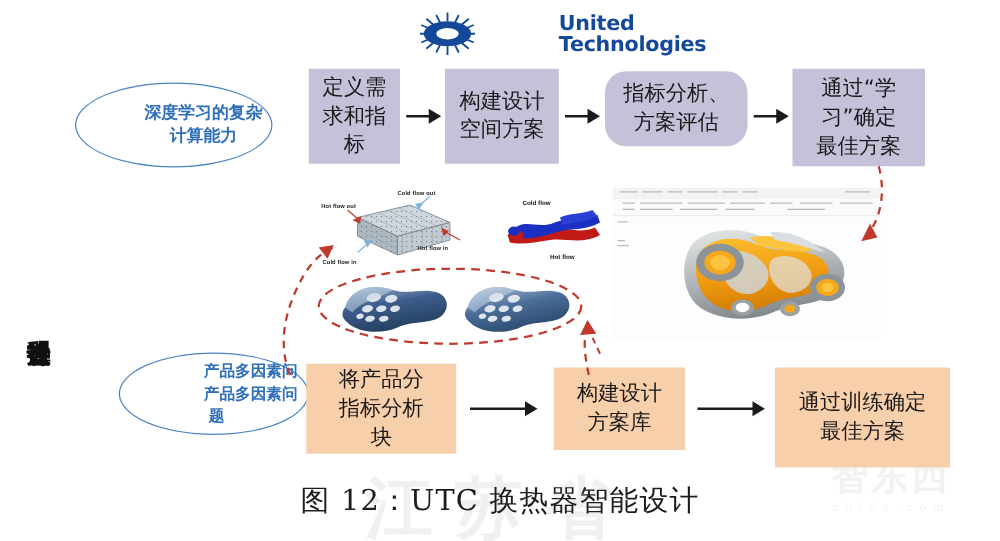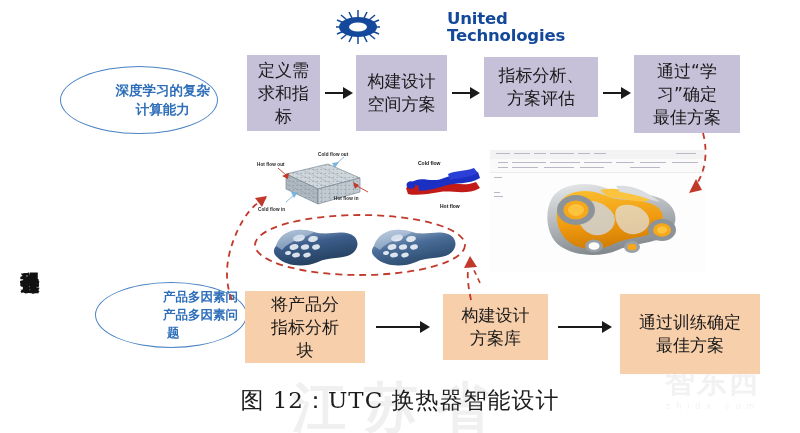--- a/index.html
+++ b/index.html
@@ -166,21 +166,21 @@
       <div>构建设计</div>
       <div>空间方案</div>
     </div>
   </div>
 
   <div class="arrow" style="left:452px;top:87px;width:28px;">
     <div class="shaft"></div>
       <div class="head"></div>
   </div>
 
-  <div class="pbox purple" style="left:484px;top:57px;width:114px;height:60px;">
+  <div class="pbox purple" style="left:484px;top:57px;width:114px;height:60px;border-radius:17px;">
     <div>
       <div>指标分析、</div>
       <div>方案评估</div>
     </div>
   </div>
 
   <div class="arrow" style="left:603px;top:87px;width:28px;">
     <div class="shaft"></div>
       <div class="head"></div>
   </div>

